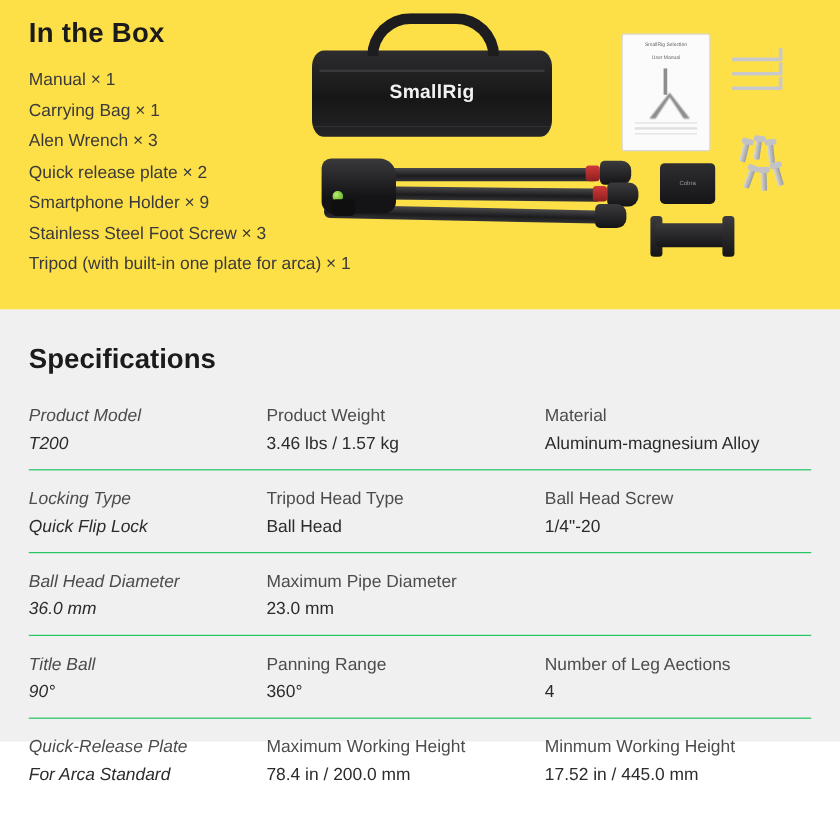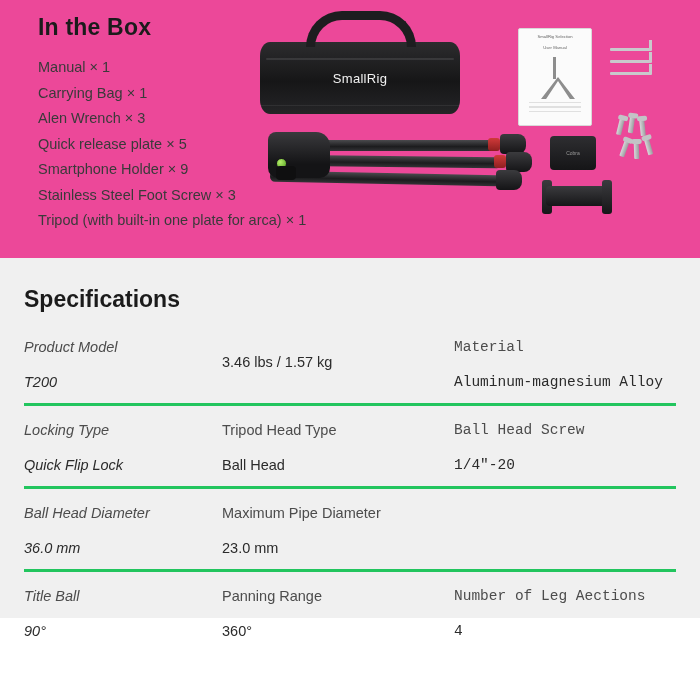--- a/index.html
+++ b/index.html
@@ -10,22 +10,22 @@
     font-family: "Liberation Sans", sans-serif;
     color: #2b2b2b;
     overflow: hidden;
   }
   .page { width: 700px; height: 700px; position: relative; }
 
   
   .box-section {
     position: relative;
     height: 258px;
-    padding: 14px 24px 0 38px;
-    background: #ec4899;
+    padding: 14px 24px 0 24px;
+    background: #fde047;
   }
   .section-title {
     font-size: 23px;
     font-weight: bold;
     color: #1b1b1b;
     margin: 0 0 14px 0;
     letter-spacing: .2px;
   }
   .box-list {
     list-style: none;
@@ -56,22 +56,22 @@
   .bag:after {
     content:"";
     position:absolute; left:0; right:0; bottom:8px; height:1px;
     background: rgba(255,255,255,.07);
   }
   .bag-logo {
     position: absolute;
     left: 50%; top: 50%;
     transform: translate(-50%,-50%);
     color: #f2f2f2;
-    font-size: 13px;
-    font-weight: normal;
+    font-size: 16px;
+    font-weight: bold;
     letter-spacing: .3px;
   }
   .bag-handle {
     position: absolute;
     left: 56px; top: 3px;
     width: 110px; height: 36px;
     border: 9px solid #1d1d1f;
     border-bottom: none;
     border-radius: 40px 40px 0 0;
     background: transparent;
@@ -231,59 +231,59 @@
     padding: 20px 24px 0 24px;
   }
   .spec-title {
     font-size: 23px;
     font-weight: bold;
     color: #1b1b1b;
     margin: 8px 0 20px 0;
   }
   .spec-row {
     display: flex;
-    border-top: 3px solid #22c55e;
+    border-top: 1px solid #22c55e;
     padding: 14px 0 10px 0;
   }
   .spec-row:first-of-type { border-top: none; padding-top: 4px; }
   .spec-cell {
     flex: 1 1 0;
     padding-right: 12px;
     min-width: 0;
   }
   .spec-cell.c1 { flex: 0 0 198px; font-style: italic; }
   .spec-cell.c2 { flex: 0 0 232px; }
-  .spec-cell.c3 { flex: 1 1 auto; font-family: Liberation Mono, monospace; }
+  .spec-cell.c3 { flex: 1 1 auto; }
   .spec-label {
     font-size: 14.5px;
     color: #4c4c4c;
     line-height: 20px;
     white-space: nowrap;
   }
   .spec-value {
     font-size: 14.5px;
     color: #2b2b2b;
     line-height: 22px;
-    margin-top: 14px;
+    margin-top: 2px;
     white-space: nowrap;
   }
 </style>
 </head>
 <body>
 
 <div class="page">
 
   <div class="box-section">
     <h1 class="section-title">In the Box</h1>
 
     <ul class="box-list">
       <li>Manual × 1</li>
       <li>Carrying Bag × 1</li>
       <li>Alen Wrench × 3</li>
-      <li>Quick release plate × 5</li>
+      <li>Quick release plate × 2</li>
       <li>Smartphone Holder × 9</li>
       <li>Stainless Steel Foot Screw × 3</li>
       <li>Tripod (with built-in one plate for arca) × 1</li>
     </ul>
 
     <div class="art">
 
       <div class="bag">
         <div class="bag-zip"></div>
         <div class="bag-logo">SmallRig</div>
@@ -350,20 +350,21 @@
 
   <div class="spec-section">
     <h2 class="spec-title">Specifications</h2>
 
     <div class="spec-row">
       <div class="spec-cell c1">
         <div class="spec-label">Product Model</div>
         <div class="spec-value">T200</div>
       </div>
       <div class="spec-cell c2">
+        <div class="spec-label">Product Weight</div>
         <div class="spec-value">3.46 lbs / 1.57 kg</div>
       </div>
       <div class="spec-cell c3">
         <div class="spec-label">Material</div>
         <div class="spec-value">Aluminum-magnesium Alloy</div>
       </div>
     </div>
 
     <div class="spec-row">
       <div class="spec-cell c1">
@@ -399,15 +400,29 @@
       <div class="spec-cell c2">
         <div class="spec-label">Panning Range</div>
         <div class="spec-value">360°</div>
       </div>
       <div class="spec-cell c3">
         <div class="spec-label">Number of Leg Aections</div>
         <div class="spec-value">4</div>
       </div>
     </div>
 
+    <div class="spec-row">
+      <div class="spec-cell c1">
+        <div class="spec-label">Quick-Release Plate</div>
+        <div class="spec-value">For Arca Standard</div>
+      </div>
+      <div class="spec-cell c2">
+        <div class="spec-label">Maximum Working Height</div>
+        <div class="spec-value">78.4 in / 200.0 mm</div>
+      </div>
+      <div class="spec-cell c3">
+        <div class="spec-label">Minmum Working Height</div>
+        <div class="spec-value">17.52 in / 445.0 mm</div>
+      </div>
+    </div>
 
   </div>
 </div>
 
 </body></html>

